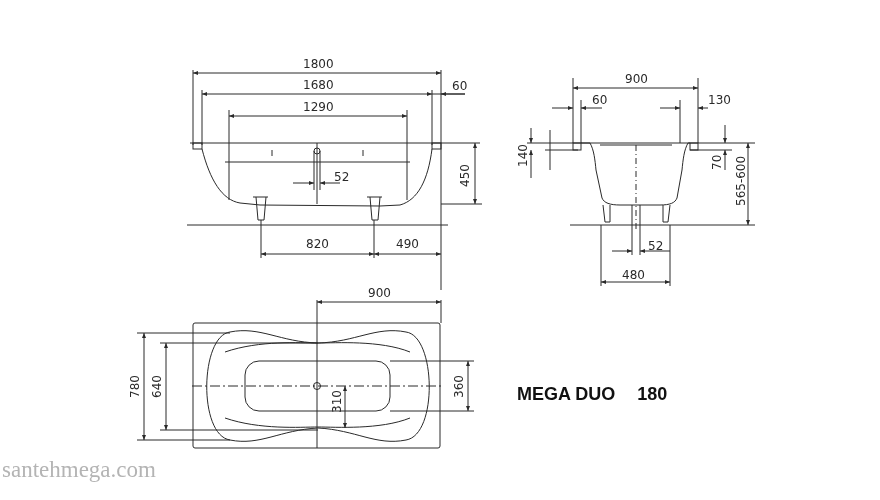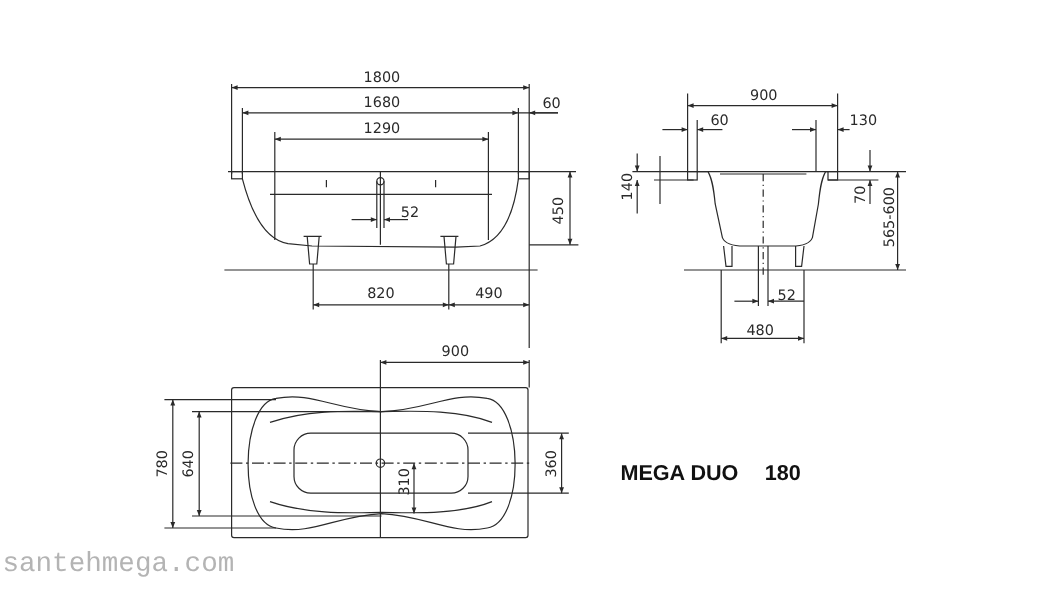--- a/index.html
+++ b/index.html
@@ -1,21 +1,21 @@
 <!DOCTYPE html>
 <html><head>
 <meta charset="utf-8">
 <style>
   html, body { margin: 0; padding: 0; background: #ffffff; }
   #canvas { position: relative; width: 860px; height: 500px; overflow: hidden; background: #ffffff; font-family: "DejaVu Sans", sans-serif; text-align: right; }
   svg { position: absolute; left: 0; top: 0; }
   .dim { font-family: "DejaVu Sans", sans-serif; font-size: 12px; fill: #2a2a2a; }
   .title { position: absolute; left: 517px; top: 384px; font-family: "Liberation Sans", sans-serif; font-weight: bold; font-size: 18px; color: #111; letter-spacing: 0px; white-space: pre; }
   .title .model { margin-left: 22px; }
-  .watermark { position: absolute; left: 2px; top: 457px; font-family: Liberation Mono, monospace; font-size: 23px; color: #b4b4b4; }
+  .watermark { position: absolute; left: 2px; top: 457px; font-family: Liberation Serif, serif; font-size: 23px; color: #b4b4b4; }
 </style>
 </head>
 <body>
 
 <div id="canvas">
 <svg width="880" height="500" viewBox="0 0 880 500">
   <defs>
     <marker id="arr" viewBox="0 0 10 10" refX="10" refY="5" markerWidth="7" markerHeight="5" orient="auto-start-reverse">
       <path d="M0,1 L10,5 L0,9 z" fill="#2a2a2a"></path>
     </marker>

